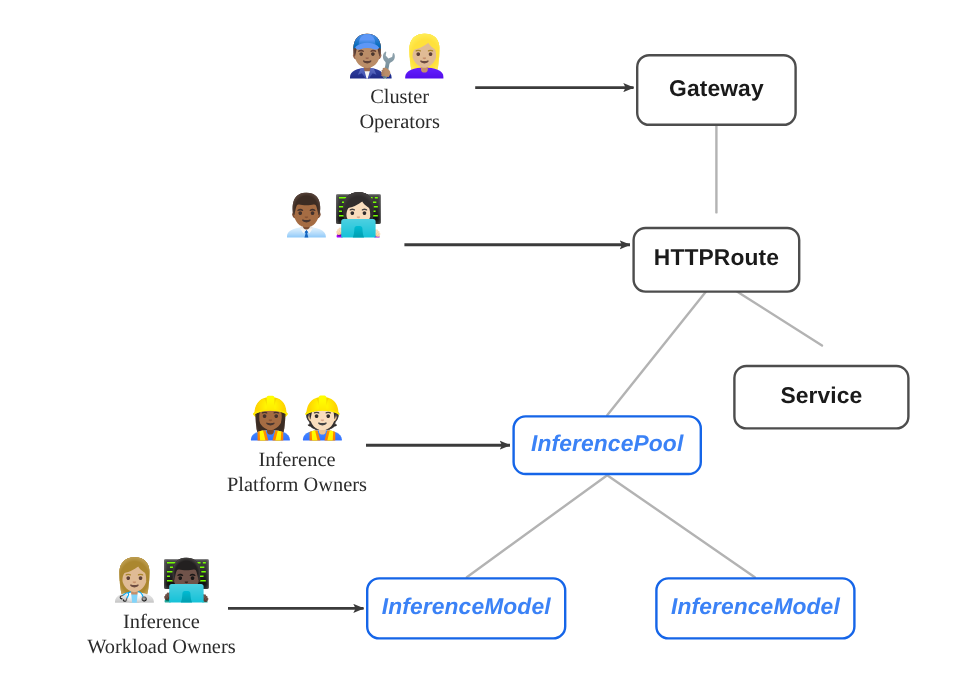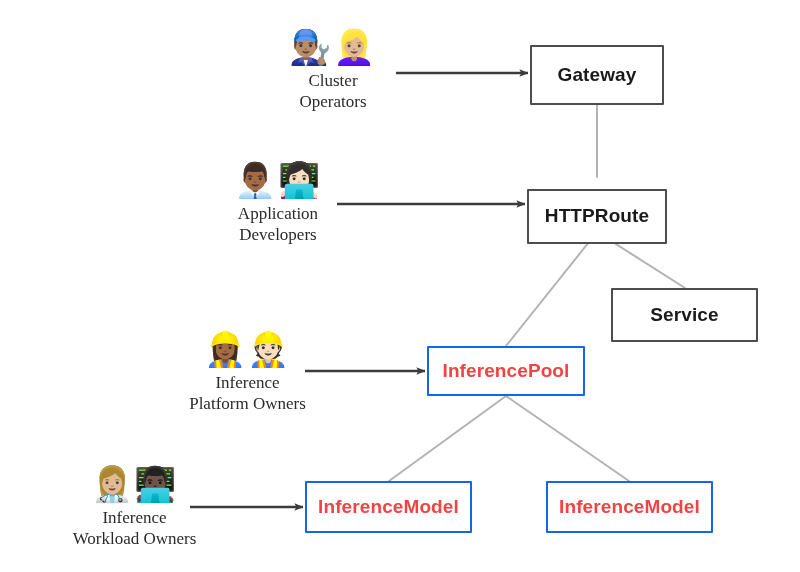--- a/index.html
+++ b/index.html
@@ -23,36 +23,37 @@
     width: 800px;
     height: 572px;
     pointer-events: none;
   }
   .node {
     position: absolute;
     box-sizing: border-box;
     display: flex;
     align-items: center;
     justify-content: center;
-    border-radius: 1px;
+    border-radius: 11px;
     background: #ffffff;
     font-weight: bold;
     letter-spacing: 0.1px;
     text-align: center;
     line-height: 1.1;
   }
   .node.core {
     border: 2px solid #4d4d4d;
     color: #1a1a1a;
     font-size: 19px;
   }
   .node.ext {
     border: 2.4px solid #1565e8;
-    color: #ef4444;
+    color: #3b82f6;
     font-size: 19px;
+    font-style: italic;
   }
   .persona {
     position: absolute;
     box-sizing: border-box;
     display: flex;
     flex-direction: column;
     align-items: center;
     justify-content: flex-start;
   }
   .persona-icons {
@@ -98,43 +99,41 @@
       </g>
   </svg>
 
   <div id="nodes-layer">
       <div class="node core" style="left: 530px; top: 45px; width: 134px; height: 60px;">
         <span>Gateway</span>
       </div>
       <div class="node core" style="left: 527px; top: 177px; width: 140px; height: 55px; margin-top: 12px;">
         <span>HTTPRoute</span>
       </div>
-      <div class="node core" style="left: 611px; top: 288px; width: 147px; height: 54px;">
+      <div class="node core" style="left: 611px; top: 304px; width: 147px; height: 54px;">
         <span>Service</span>
       </div>
       <div class="node ext" style="left: 427px; top: 346px; width: 158px; height: 50px;">
         <span>InferencePool</span>
       </div>
       <div class="node ext" style="left: 305px; top: 481px; width: 167px; height: 52px;">
         <span>InferenceModel</span>
       </div>
       <div class="node ext" style="left: 546px; top: 481px; width: 167px; height: 52px;">
         <span>InferenceModel</span>
       </div>
     </div>
   <div id="personas-layer">
       <div class="persona" style="left: 258px; top: 30px; width: 150px;">
         <div class="persona-icons">👨🏽‍🔧👱🏼‍♀️</div>
         <div class="persona-label">Cluster
 Operators</div>
       </div>
       <div class="persona" style="left: 203px; top: 163px; width: 150px;">
         <div class="persona-icons">👨🏾‍💼👩🏻‍💻</div>
-        <div class="persona-label">Application
-Developers</div>
       </div>
       <div class="persona" style="left: 160px; top: 332px; width: 175px;">
         <div class="persona-icons">👷🏾‍♀️👷🏻</div>
         <div class="persona-label">Inference
 Platform Owners</div>
       </div>
       <div class="persona" style="left: 42px; top: 467px; width: 185px;">
         <div class="persona-icons">👩🏼‍⚕️👨🏿‍💻</div>
         <div class="persona-label">Inference
 Workload Owners</div>

